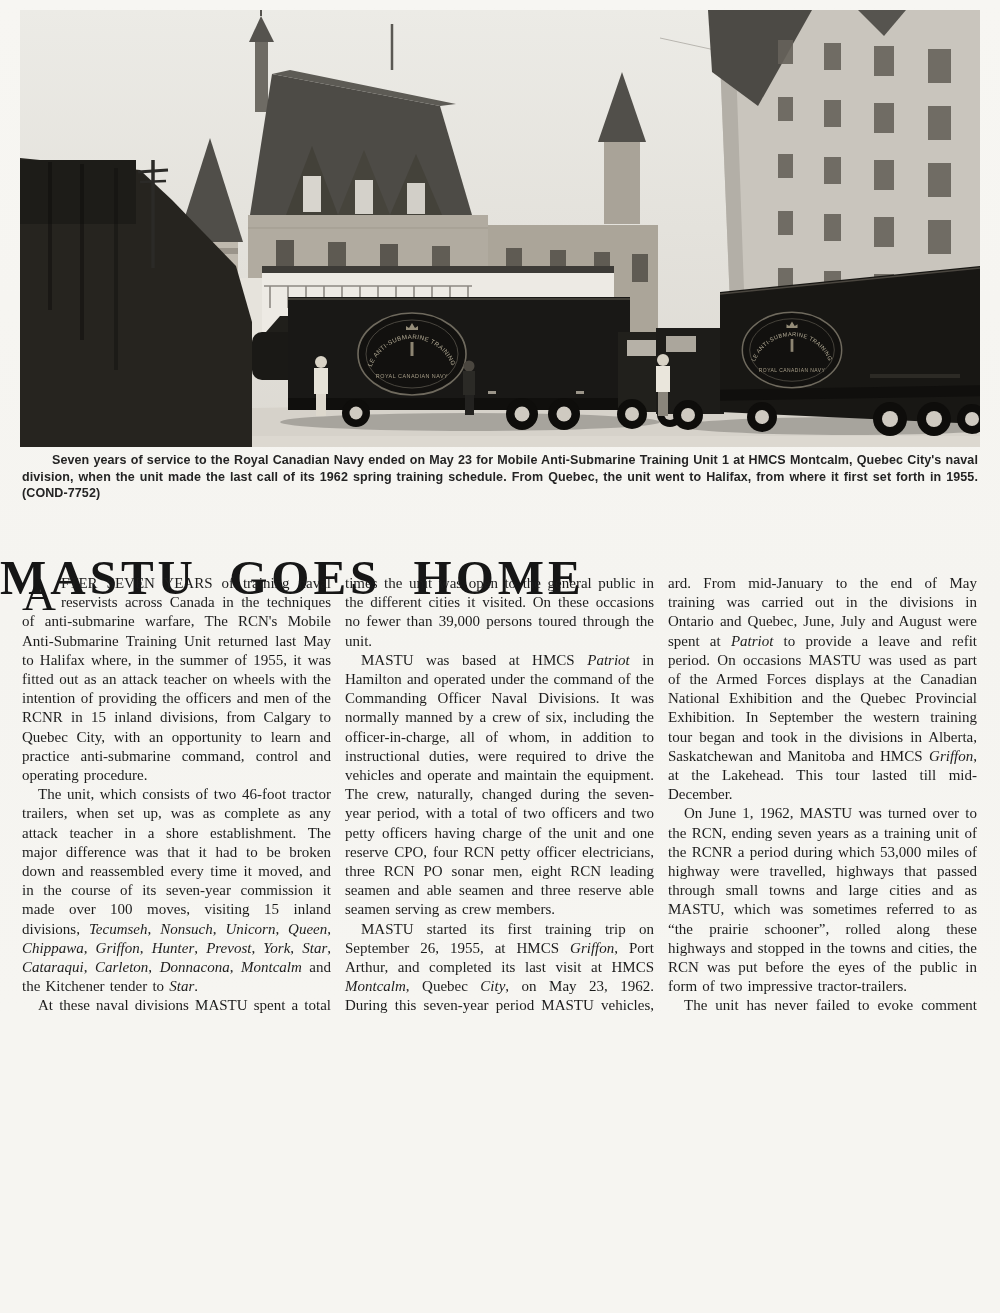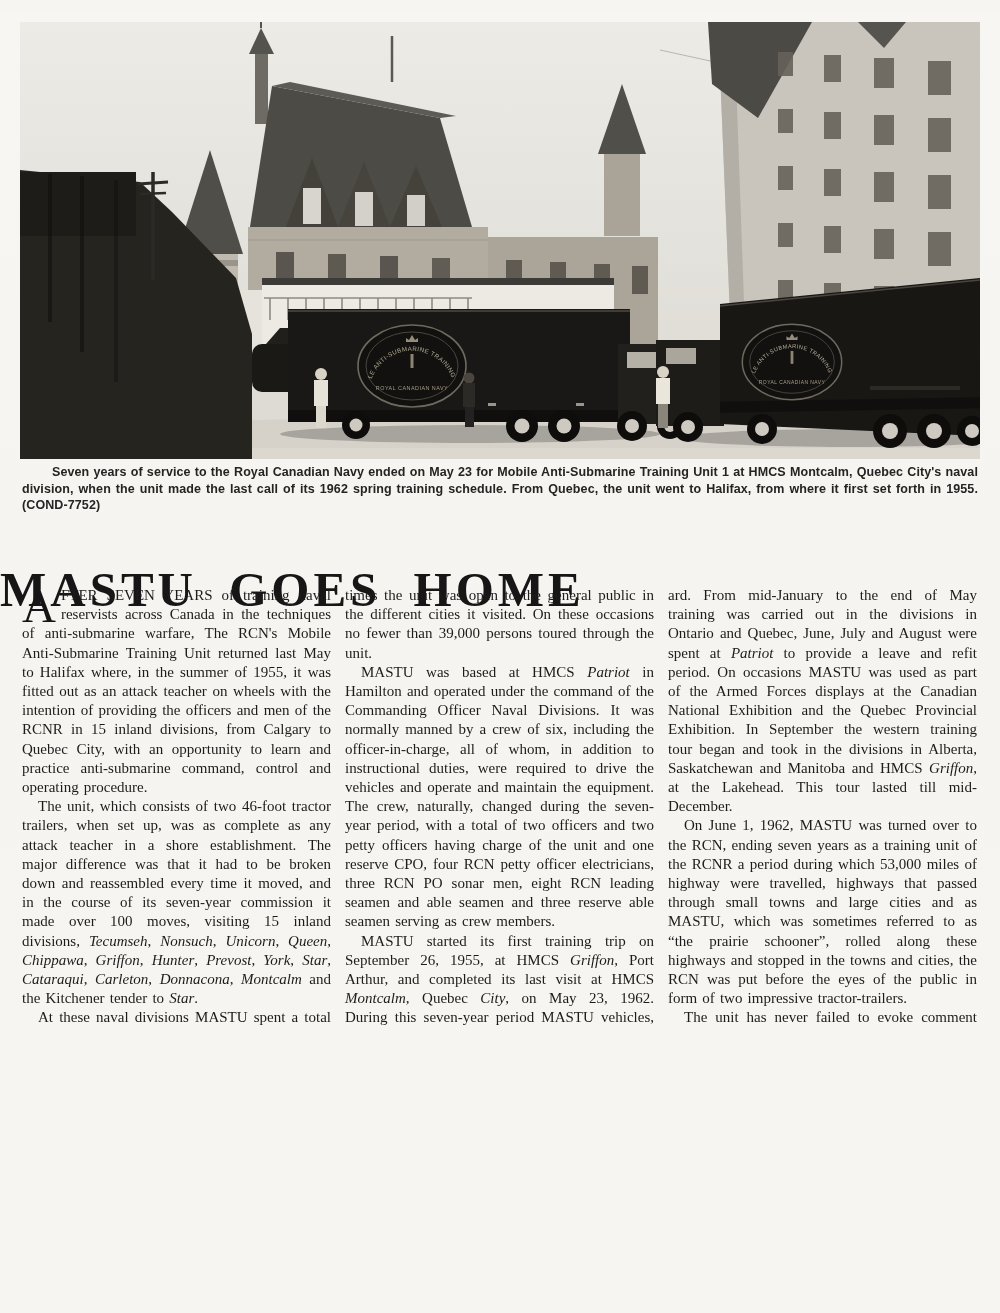--- a/index.html
+++ b/index.html
@@ -4,21 +4,21 @@
 <style>
   html,body { margin:0; padding:0; }
   body {
     width:1000px; height:1313px;
     background:#f6f5f1;
     font-family:"Liberation Serif", serif;
     color:#1b1b1b;
     -webkit-font-smoothing:antialiased;
   }
   .page { position:relative; width:1000px; height:1014px; overflow:hidden;
-          background:linear-gradient(180deg,#f7f6f2 0%,#f5f4f0 60%,#f6f5f1 100%);margin-top:12px; }
+          background:linear-gradient(180deg,#f7f6f2 0%,#f5f4f0 60%,#f6f5f1 100%); }
 
   .photo { position:absolute; left:20px; top:10px; width:960px; height:437px; }
   .photo svg { display:block; width:100%; height:100%; }
 
   .caption {
     position:absolute; left:22px; top:452px; width:956px;
     font-family:"Liberation Sans", sans-serif;
     font-weight:700; font-size:12.5px; line-height:16.5px;
     text-align:justify; text-indent:30px; color:#242424; letter-spacing:.1px;
   }

